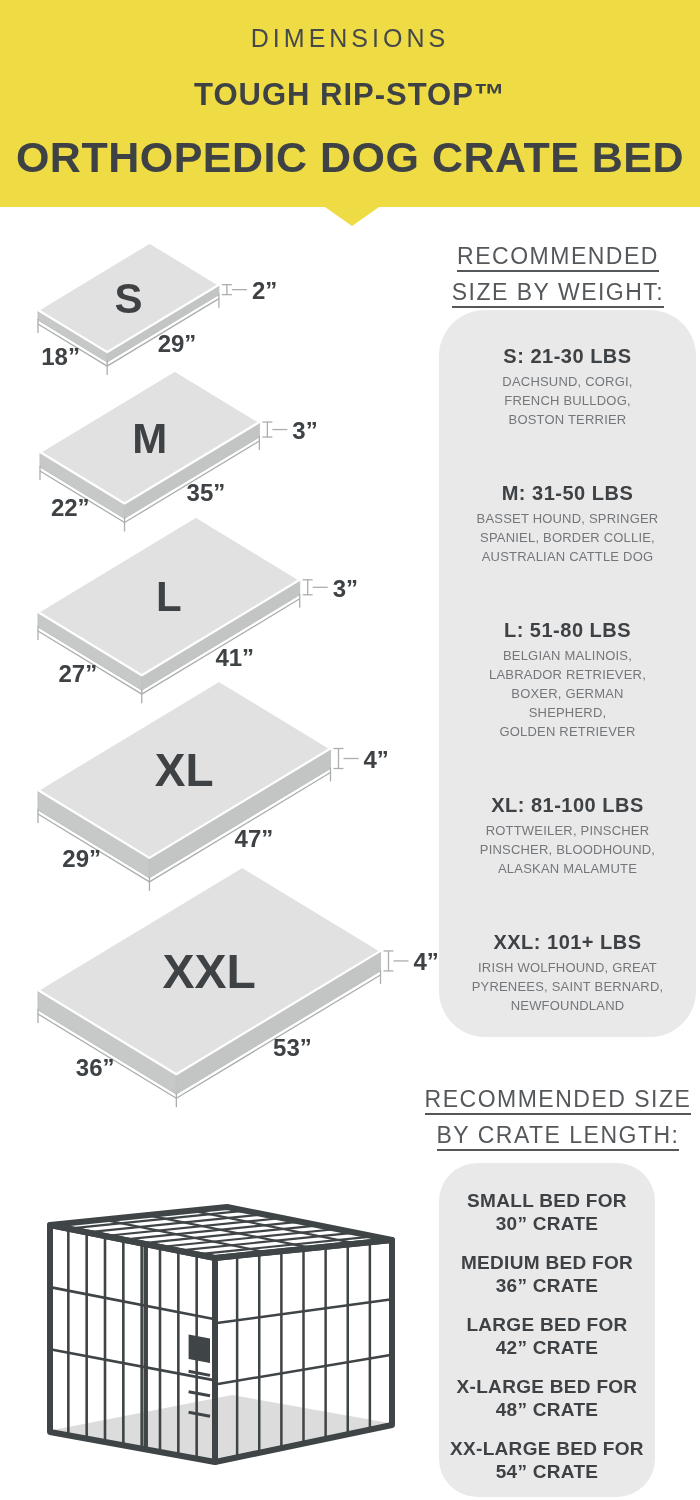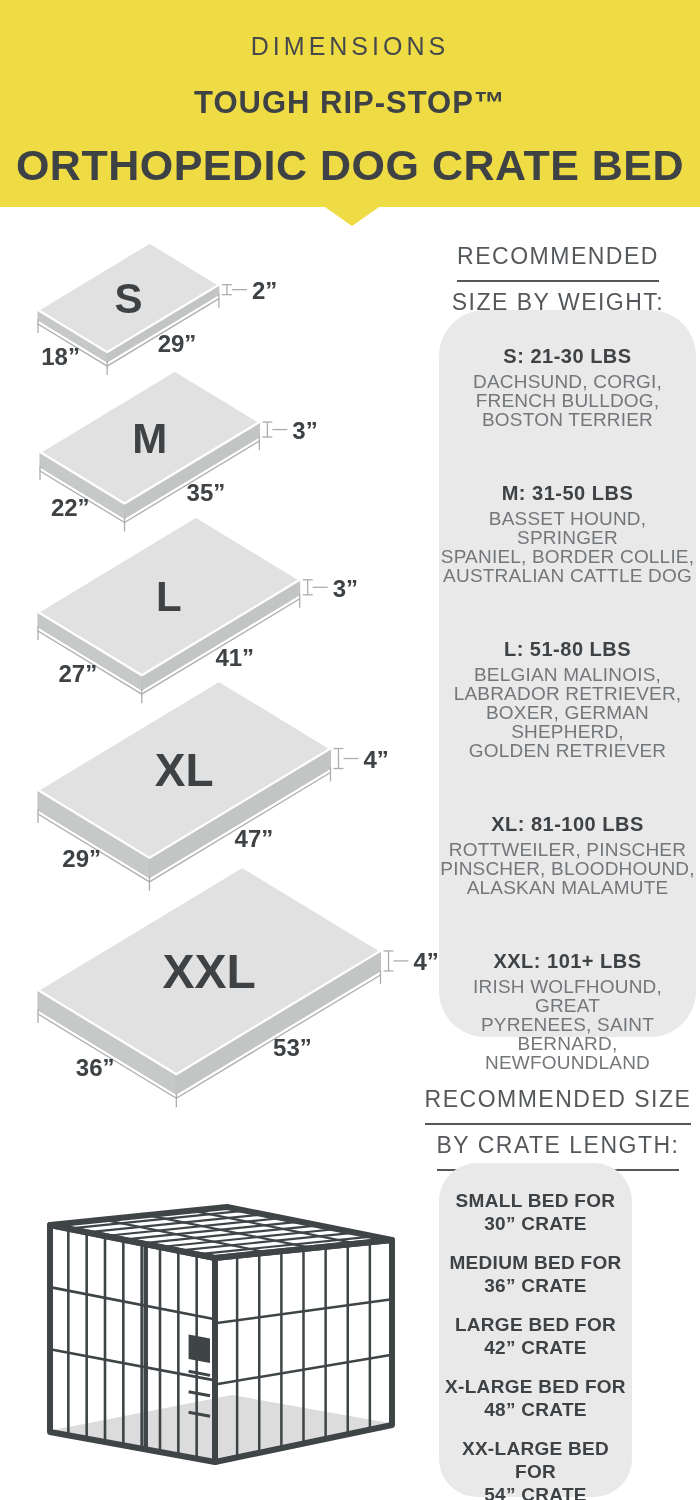--- a/index.html
+++ b/index.html
@@ -5,44 +5,44 @@
   html,body{margin:0;padding:0;background:#ffffff;}
   .page{
     position:relative;width:700px;height:1500px;background:#fff;
     font-family:"Liberation Sans",sans-serif;overflow:hidden;
   }
   
   .banner{
     position:absolute;left:0;top:0;width:700px;height:207px;
     background:var(--banner-yellow);text-align:center;color:var(--ink);
   }
-  .eyebrow{padding-top:32px;font-size:25px;font-weight:400;letter-spacing:4px;color:#46494c;}
+  .eyebrow{padding-top:24px;font-size:25px;font-weight:400;letter-spacing:4px;color:#46494c;}
   .brand{margin-top:24px;font-size:31px;font-weight:700;letter-spacing:1px;}
   .big-title{margin-top:20px;font-size:43px;font-weight:700;letter-spacing:.5px;}
   .banner-arrow{
     position:absolute;left:325px;top:207px;width:0;height:0;
     border-left:27px solid transparent;border-right:27px solid transparent;
     border-top:19px solid var(--banner-yellow);
   }
   
   .sec-title{position:absolute;text-align:center;color:var(--muted-ink);}
   .sec-title .line{display:block;margin-bottom:7px;}
   .sec-title .line span{
     display:inline-block;border-bottom:2px solid var(--muted-ink);
-    padding-bottom:10px;font-size:23px;letter-spacing:1.5px;
+    padding-bottom:0;font-size:23px;letter-spacing:1.5px;
   }
   #weight-title{left:408px;top:243px;width:300px;}
   #crate-title{left:408px;top:1086px;width:300px;}
   
   .panel{position:absolute;background:var(--panel-gray);box-sizing:border-box;text-align:center;}
   #weight-panel{left:439px;top:310px;width:257px;height:727px;border-radius:46px;padding-top:34px;}
   .w-entry{margin-bottom:52px;}
   .w-size{font-size:20px;font-weight:700;color:var(--ink);letter-spacing:.5px;line-height:24px;margin-bottom:4px;}
-  .breed-line{font-size:19px;color:var(--breed-gray);line-height:19px;letter-spacing:.2px;}
-  #crate-panel{left:439px;top:1163px;width:193px;height:334px;border-radius:38px;padding-top:26px;}
+  .breed-line{font-size:13px;color:var(--breed-gray);line-height:19px;letter-spacing:.2px;}
+  #crate-panel{left:439px;top:1163px;width:216px;height:334px;border-radius:38px;padding-top:26px;}
   .c-entry{margin-bottom:16px;}
   .c-line{font-size:19px;font-weight:700;color:var(--ink);line-height:23px;letter-spacing:.3px;}
   
   #beds-canvas{position:absolute;left:0;top:228px;width:450px;height:880px;}
   #crate-art{position:absolute;left:20px;top:1190px;width:400px;height:300px;}
   .bed-letter{font-family:"Liberation Sans",sans-serif;font-weight:700;fill:var(--ink);}
   .dim-label{font-family:"Liberation Sans",sans-serif;font-weight:700;font-size:24px;fill:var(--ink);}
 </style>
 </head>
 <body>

